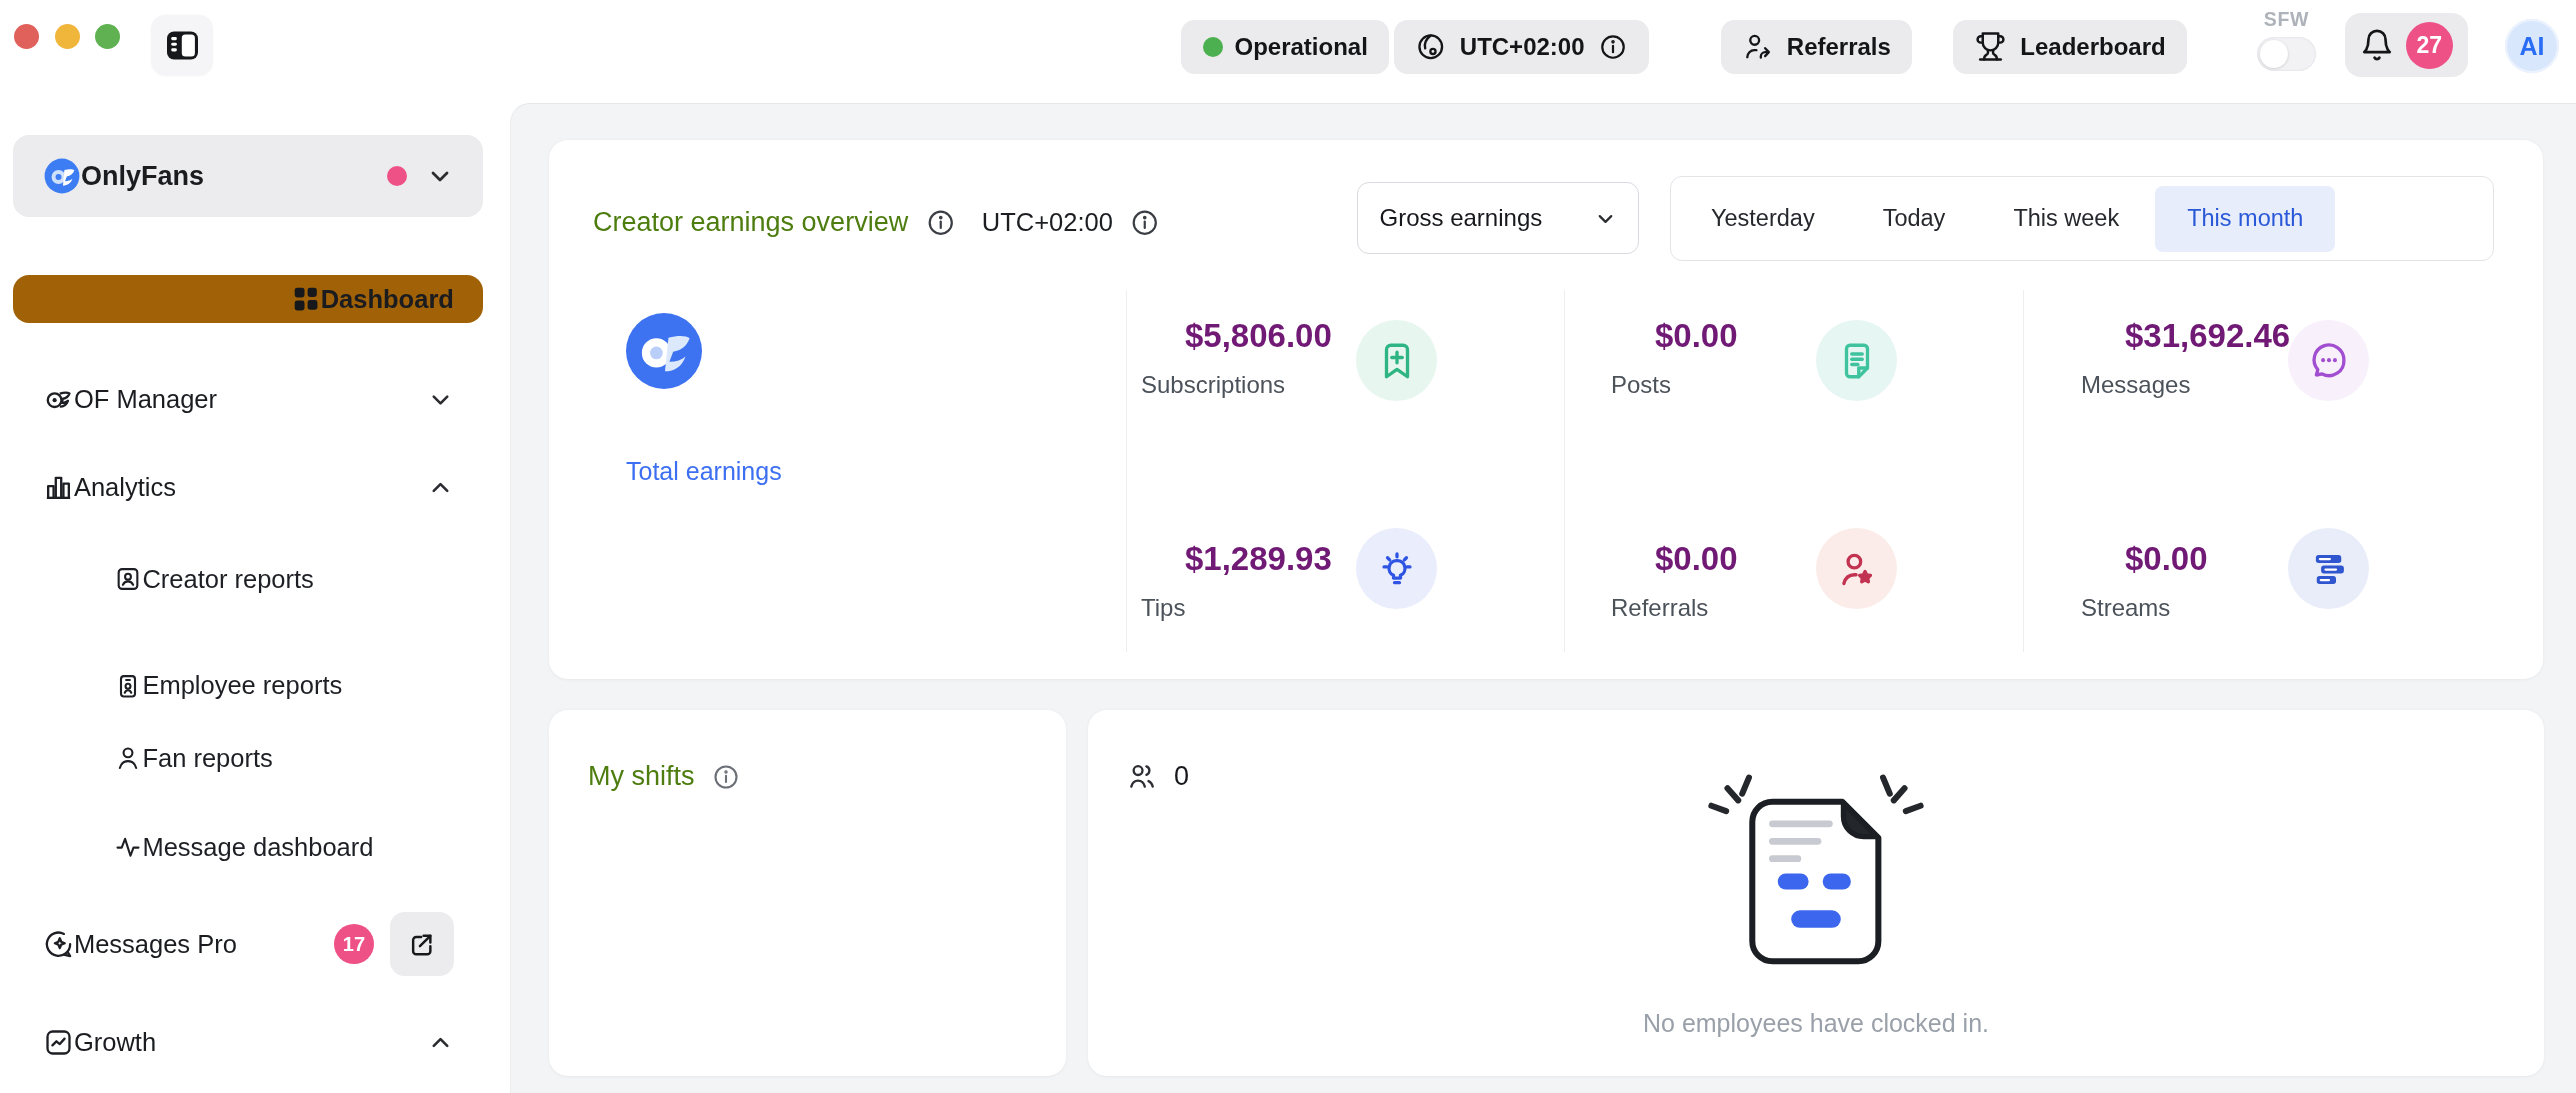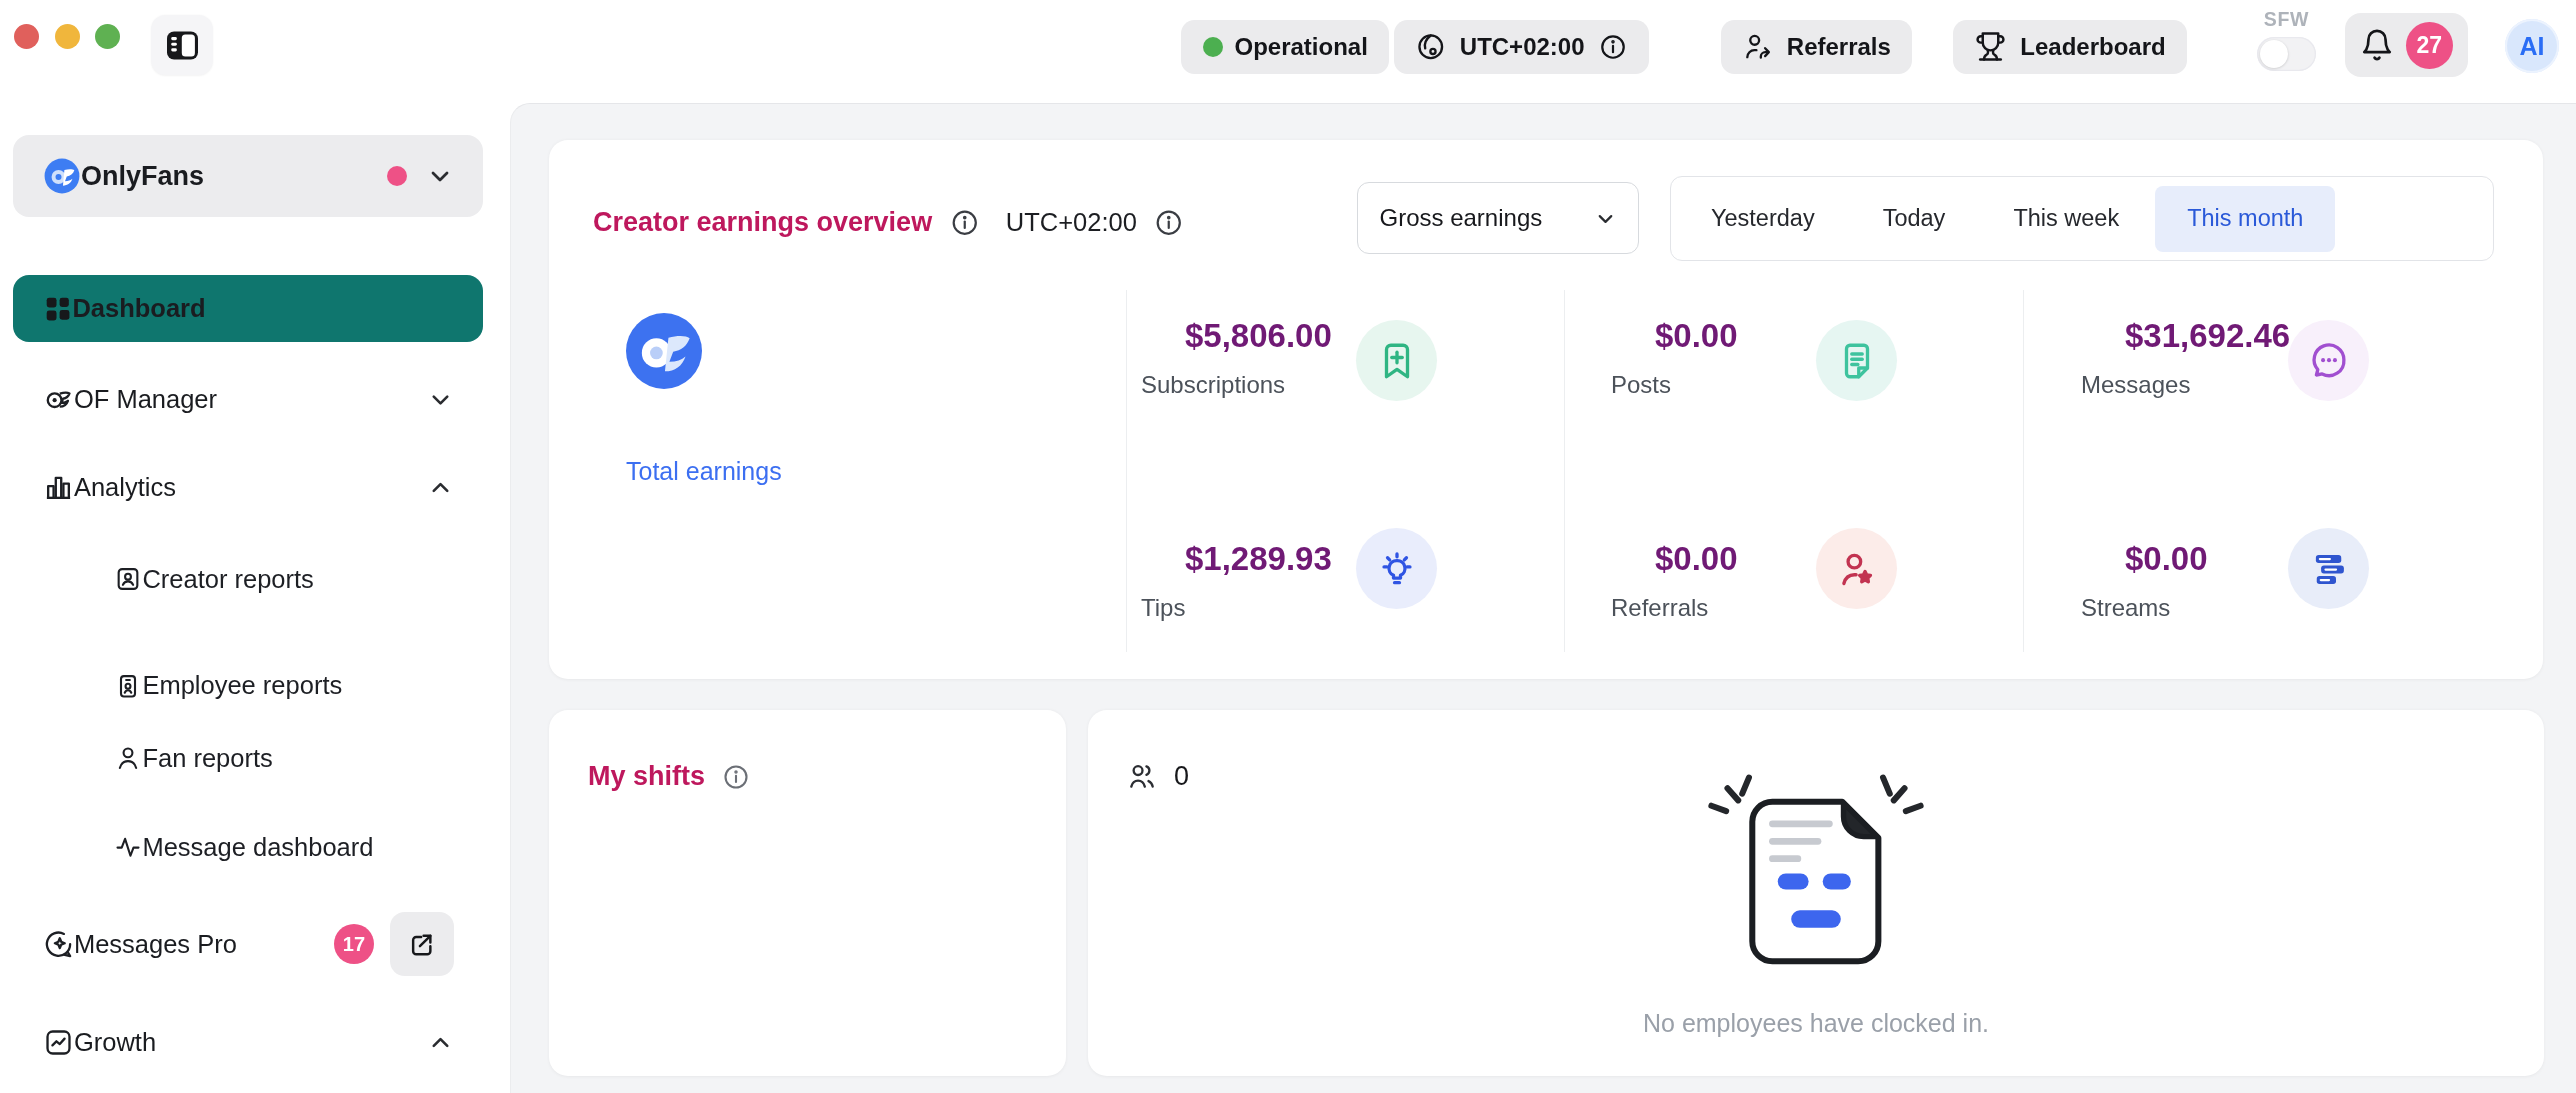--- a/index.html
+++ b/index.html
@@ -34,21 +34,21 @@
       display:flex;align-items:center;justify-content:center;}
   .ext-btn{width:64px;height:64px;border-radius:14.8px;background:#ececee;display:flex;align-items:center;justify-content:center;}
 
   
   .panel{position:absolute;left:510px;top:103px;right:0;bottom:0;background:#f3f4f6;
       border-top-left-radius:20px;border-top:1.3px solid #e5e6e9;border-left:1.3px solid #ebecee;}
   .card{position:absolute;background:#ffffff;border-radius:19px;box-shadow:0 0.7px 3.4px rgba(18,20,24,.05);}
 
   #card-earnings{left:548px;top:139px;width:1994px;height:539px;}
   .card-head{position:absolute;left:44px;top:59px;height:47px;display:flex;align-items:center;gap:17.4px;}
-  .card-title{font-size:27px;font-weight:700;color:#be185d;}
+  .card-title{font-size:27px;font-weight:400;color:#4d7c0f;}
   .tz-text{font-size:25.5px;font-weight:400;color:#1c1e22;}
   .select{position:absolute;left:808px;top:42px;width:282px;height:72px;border:1.3px solid #d7dade;border-radius:12px;
       background:#fff;display:flex;align-items:center;justify-content:space-between;padding:0 21.5px;box-sizing:border-box;
       font-size:24px;font-weight:500;color:#17181c;}
   .tabs{position:absolute;left:1121px;top:36px;width:824px;height:85px;border:1.3px solid #e2e4e8;border-radius:12px;
       background:#fff;display:flex;align-items:center;padding:0 8px;box-sizing:border-box;gap:4px;}
   .tab{height:66px;display:flex;align-items:center;justify-content:center;padding:0 32px;border-radius:8px;
       font-size:23.5px;font-weight:400;color:#26282d;}
   .tab.active{background:#e7edfb;color:#2a59d8;font-weight:500;}
   .vdiv{position:absolute;top:150px;height:362px;width:1.3px;background:#eceef0;}
@@ -170,21 +170,21 @@
     </span>
     <span>OnlyFans</span>
     <span style="margin-left:auto;width:20px;height:20px;border-radius:50%;background:#ee5186;display:inline-block;"></span>
     <span class="chev" style="margin-left:19px;">
       <svg width="28" height="28" viewBox="0 0 24 24" fill="none" stroke="#2a2c30" stroke-width="2.4" stroke-linecap="round" stroke-linejoin="round">
           <path d="M6 9.5l6 6 6-6"></path>
         </svg>
     </span>
   </div>
 
-  <div class="srow" style="top:275px;height:67px;background:#0f766e;font-weight:600;">
+  <div class="srow" style="top:275px;height:48px;background:#a16207;font-weight:600;justify-content:flex-end;">
     <span>
       <svg width="29.5" height="29.5" viewBox="0 0 24 24" fill="#17181b">
           <rect x="3" y="3" width="8" height="8" rx="2"></rect>
           <rect x="13.5" y="3" width="7.5" height="7.5" rx="2"></rect>
           <rect x="3" y="13.5" width="8" height="8" rx="2"></rect>
           <rect x="13.5" y="13" width="8" height="8" rx="2"></rect>
         </svg>
     </span>
     <span>Dashboard</span>
   </div>

